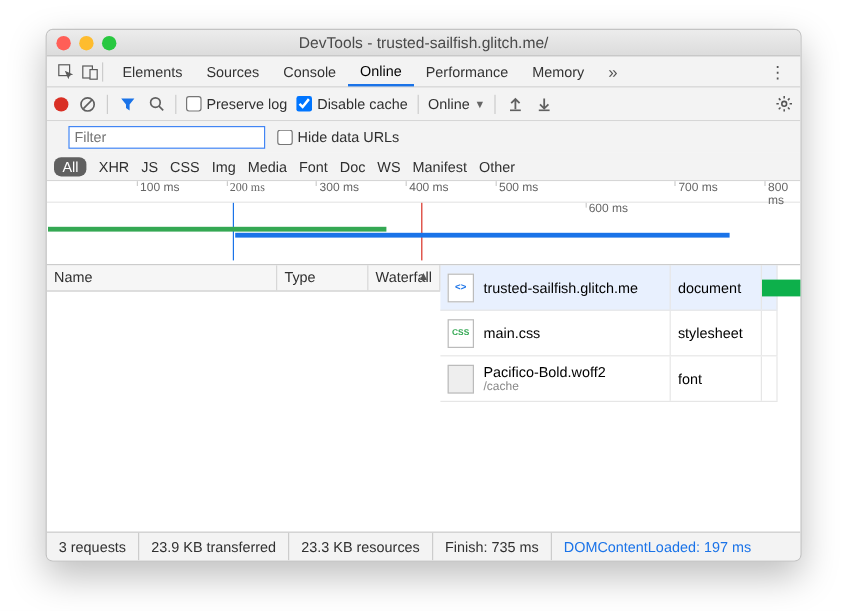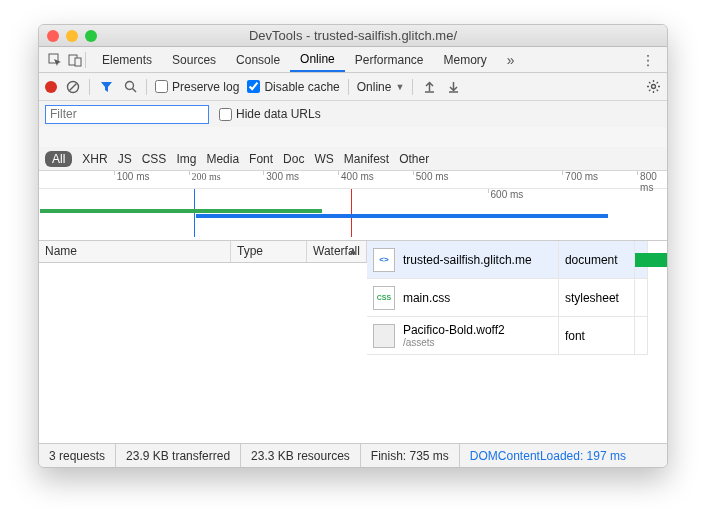--- a/index.html
+++ b/index.html
@@ -20,23 +20,23 @@
 .toolbar { height: 28px; background: #f3f3f3; border-bottom: 1px solid #d6d6d6; display: flex; align-items: center; padding: 0 6px; gap: 8px; }
 .rec { width: 12px; height: 12px; background: #d93025; border-radius: 50%; }
 .ibtn { width: 16px; height: 16px; color: #606060; cursor: pointer; display: inline-flex; align-items: center; justify-content: center; }
 .sep { width: 1px; height: 16px; background: #ccc; }
 .funnel { color: #1a73e8; }
 .chk { display: flex; align-items: center; gap: 4px; font-size: 12px; color: #303030; }
 .chk input { width: 13px; height: 13px; }
 .throttle { display: flex; align-items: center; gap: 4px; font-size: 12px; color: #303030; }
 .triangle { font-size: 9px; color: #666; }
 .gear { margin-left: auto; }
-.filterrow { height: 26px; background: #f3f3f3; display: flex; align-items: center; padding: 0 6px; gap: 10px; }
+.filterrow { height: 26px; background: #f3f3f3; display: flex; align-items: center; padding: 0 18px; gap: 10px; }
 .filterinput { width: 164px; height: 19px; border: 1px solid #4285f4; font-size: 12px; padding: 0 4px; color: #888; background: #fff; }
-.typerow { height: 24px; background: #f3f3f3; border-bottom: 1px solid #d6d6d6; display: flex; align-items: center; padding: 0 6px; gap: 10px; font-size: 12px; color: #303030; margin-top: 20px; }
+.typerow { height: 24px; background: #f3f3f3; border-bottom: 1px solid #d6d6d6; display: flex; align-items: center; padding: 0 6px; gap: 10px; font-size: 12px; color: #303030; }
 .typepill { background: #606060; color: #fff; border-radius: 6px; padding: 1px 7px; font-size: 12px; }
 .typelink { cursor: pointer; }
 .overview { height: 70px; background: #fff; border-bottom: 1px solid #ccc; position: relative; }
 .ruler { height: 18px; border-bottom: 1px solid #e6e6e6; position: relative; }
 .tick { position: absolute; top: 0; font-size: 10px; color: #666; border-left: 1px solid #ccc; height: 4px; padding-left: 2px; }
 .area { position: absolute; top: 18px; left: 0; right: 0; height: 48px; }
 .vline { position: absolute; top: 0; bottom: 0; width: 1px; }
 .hbar { position: absolute; height: 4px; }
 .netgrid { flex: 1; background: #fff; display: flex; }
 .ghead { display: flex; height: 22px; border-bottom: 1px solid #ccc; background: #f6f6f6; font-size: 12px; color: #303030; }
@@ -226,21 +226,21 @@
             <div class="vline" style="left: 96.4898px; background: rgb(91, 155, 213);"></div>
             <div class="vline" style="left: 194.939px; background: rgb(217, 48, 37);"></div>
             <div class="seg" style="left: 88.1633px; width: 88.1633px; background: rgb(13, 176, 75);"></div>
           </div>
         </div>
         <div class="grow">
           <div class="col-name">
             <div class="ficon blank"></div>
             <div>
               <div>Pacifico-Bold.woff2</div>
-              <div class="subpath">/assets</div>
+              <div class="subpath">/cache</div>
             </div>
           </div>
           <div class="col-type">font</div>
           <div class="col-wf wfcell">
             <div class="vline" style="left: 96.4898px; background: rgb(91, 155, 213);"></div>
             <div class="vline" style="left: 194.939px; background: rgb(217, 48, 37);"></div>
             <div class="seg" style="left: 195.918px; width: 117.551px; background: rgb(13, 176, 75);"></div>
             <div class="seg" style="left: 313.469px; width: 46.5306px; background: rgb(26, 156, 255);"></div>
           </div>
         </div>

